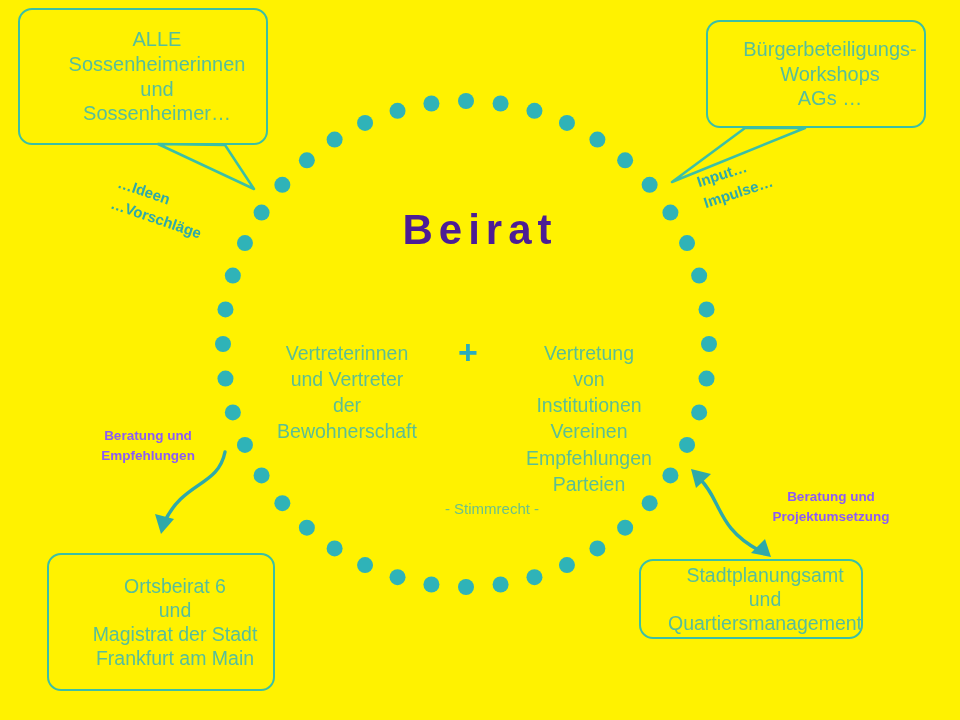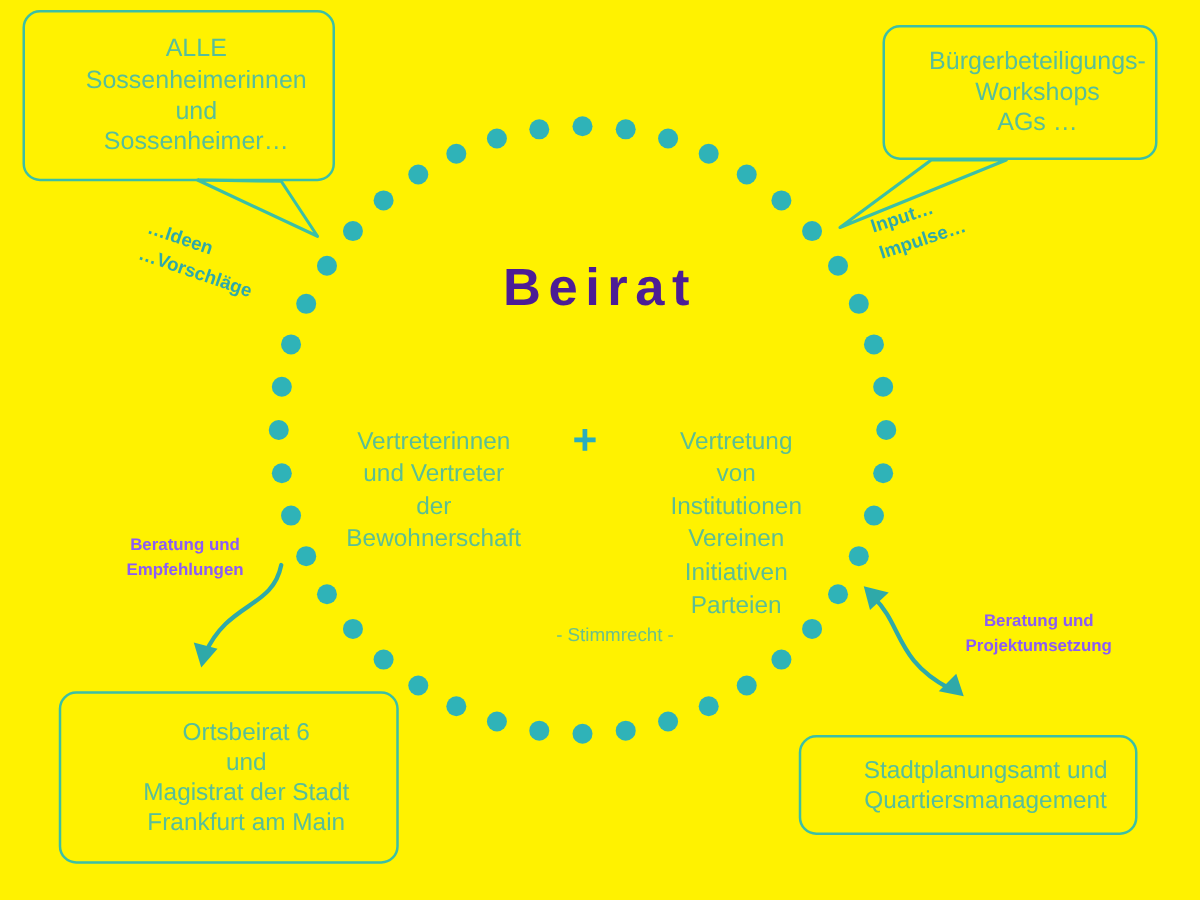--- a/index.html
+++ b/index.html
@@ -25,22 +25,22 @@
     align-items:center;
     justify-content:center;
     text-align:center;
     color:#57BE9A;
     line-height:1.24;
   }
   .box .txt{white-space:pre-line;display:block;width:100%;padding-left:28px;}
 
   #box-buergerinnen{ left:18px;  top:8px;   width:250px; height:137px; font-size:20px; }
   #box-workshops  { left:706px; top:20px;  width:220px; height:108px; font-size:20px; }
-  #box-ortsbeirat { left:47px;  top:553px; width:272px; height:138px; font-size:19.5px; }
-  #box-stadtplan  { left:639px; top:588px; width:271px; height:80px;  font-size:19.5px; }
+  #box-ortsbeirat { left:47px;  top:553px; width:228px; height:138px; font-size:19.5px; }
+  #box-stadtplan  { left:639px; top:559px; width:224px; height:80px;  font-size:19.5px; }
 
   
   #beirat-title{
     position:absolute;left:0;top:206px;width:960px;
     text-align:center;
     font-size:42px;font-weight:bold;letter-spacing:6px;
     color:#4c1d95;
   }
   #cols{
     position:absolute;left:258px;top:308px;width:420px;height:180px;
@@ -170,21 +170,21 @@
   <div id="cols">
     <div class="col">Vertreterinnen
 und Vertreter
 der
 Bewohnerschaft</div>
     <div id="plus-sign">+</div>
     <div class="col">Vertretung
 von
 Institutionen
 Vereinen
-Initiativen
+Empfehlungen
 Parteien</div>
   </div>
 
   <div id="stimmrecht">- Stimmrecht -</div>
 
   <div class="tilt" id="lbl-ideen">…Ideen
 …Vorschläge</div>
   <div class="tilt" id="lbl-input">Input…
 Impulse…</div>
 

